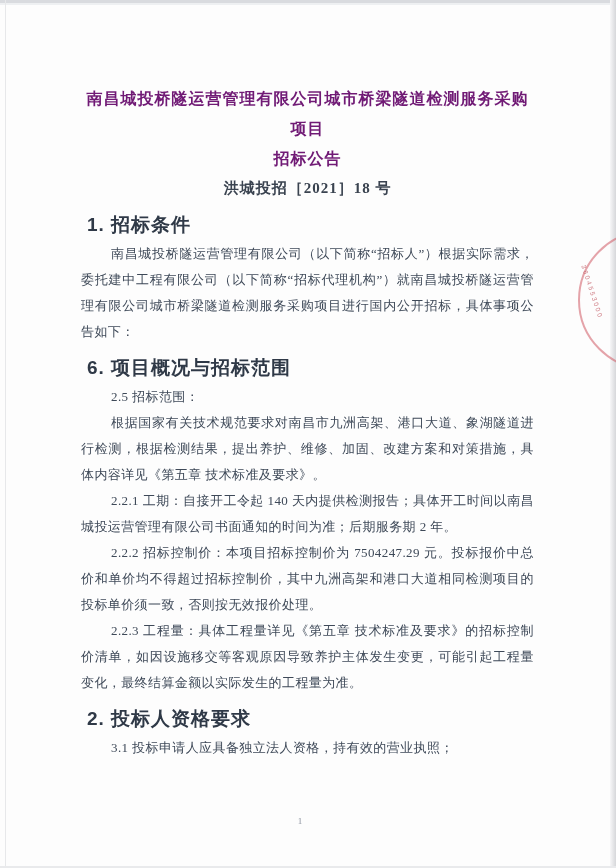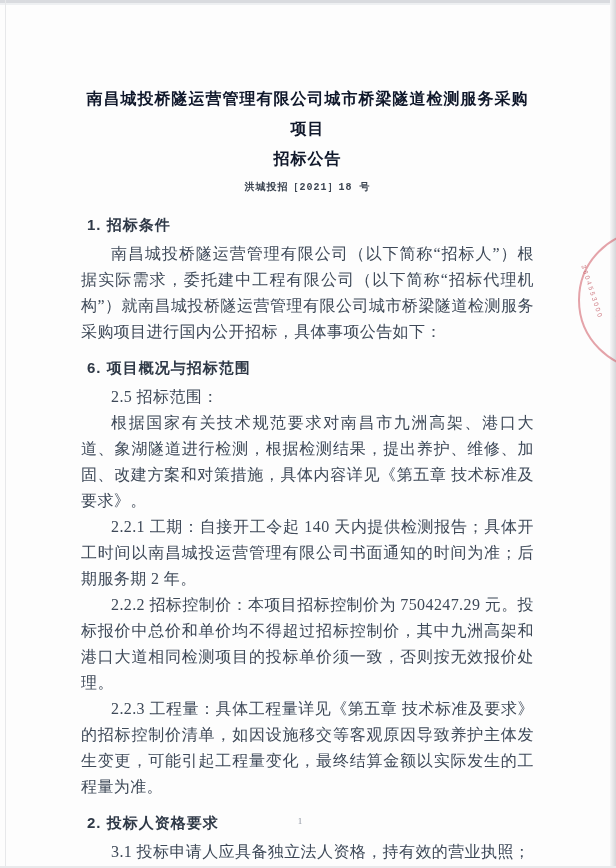--- a/index.html
+++ b/index.html
@@ -25,43 +25,42 @@
 
   .content {
     position: absolute; left: 0; top: 0;
     box-sizing: border-box;
     width: 616px;
     padding: 84px 82px 0 81px;
   }
   .title {
     text-align: center;
     font-size: 16px; font-weight: bold;
-    color: #0f172a;
+    color: #701a75;
     line-height: 30px;
     letter-spacing: 1px;
   }
   .doc-number {
     text-align: center;
-    font-size: 10px; font-weight: bold;
+    font-size: 15px; font-weight: bold;
     color: #3a4350;
     line-height: 28px;
     letter-spacing: 1px;
-    font-family: Liberation Mono, monospace;
   }
   .heading {
     font-family: "Liberation Sans", "DejaVu Sans", sans-serif;
-    font-size: 15px; font-weight: bold;
+    font-size: 19px; font-weight: bold;
     color: #2f3947;
     line-height: 20px;
     margin: 13px 0 6px 6px;
     letter-spacing: 1px;
   }
   .para {
     margin: 0;
-    font-size: 16px;
+    font-size: 13px;
     color: #3e4958;
     line-height: 26px;
     text-align: justify;
     text-indent: 30px;
     letter-spacing: 0.4px;
   }
   .page-number {
     position: absolute;
     left: 0; right: 16px; top: 816px;
     text-align: center;

